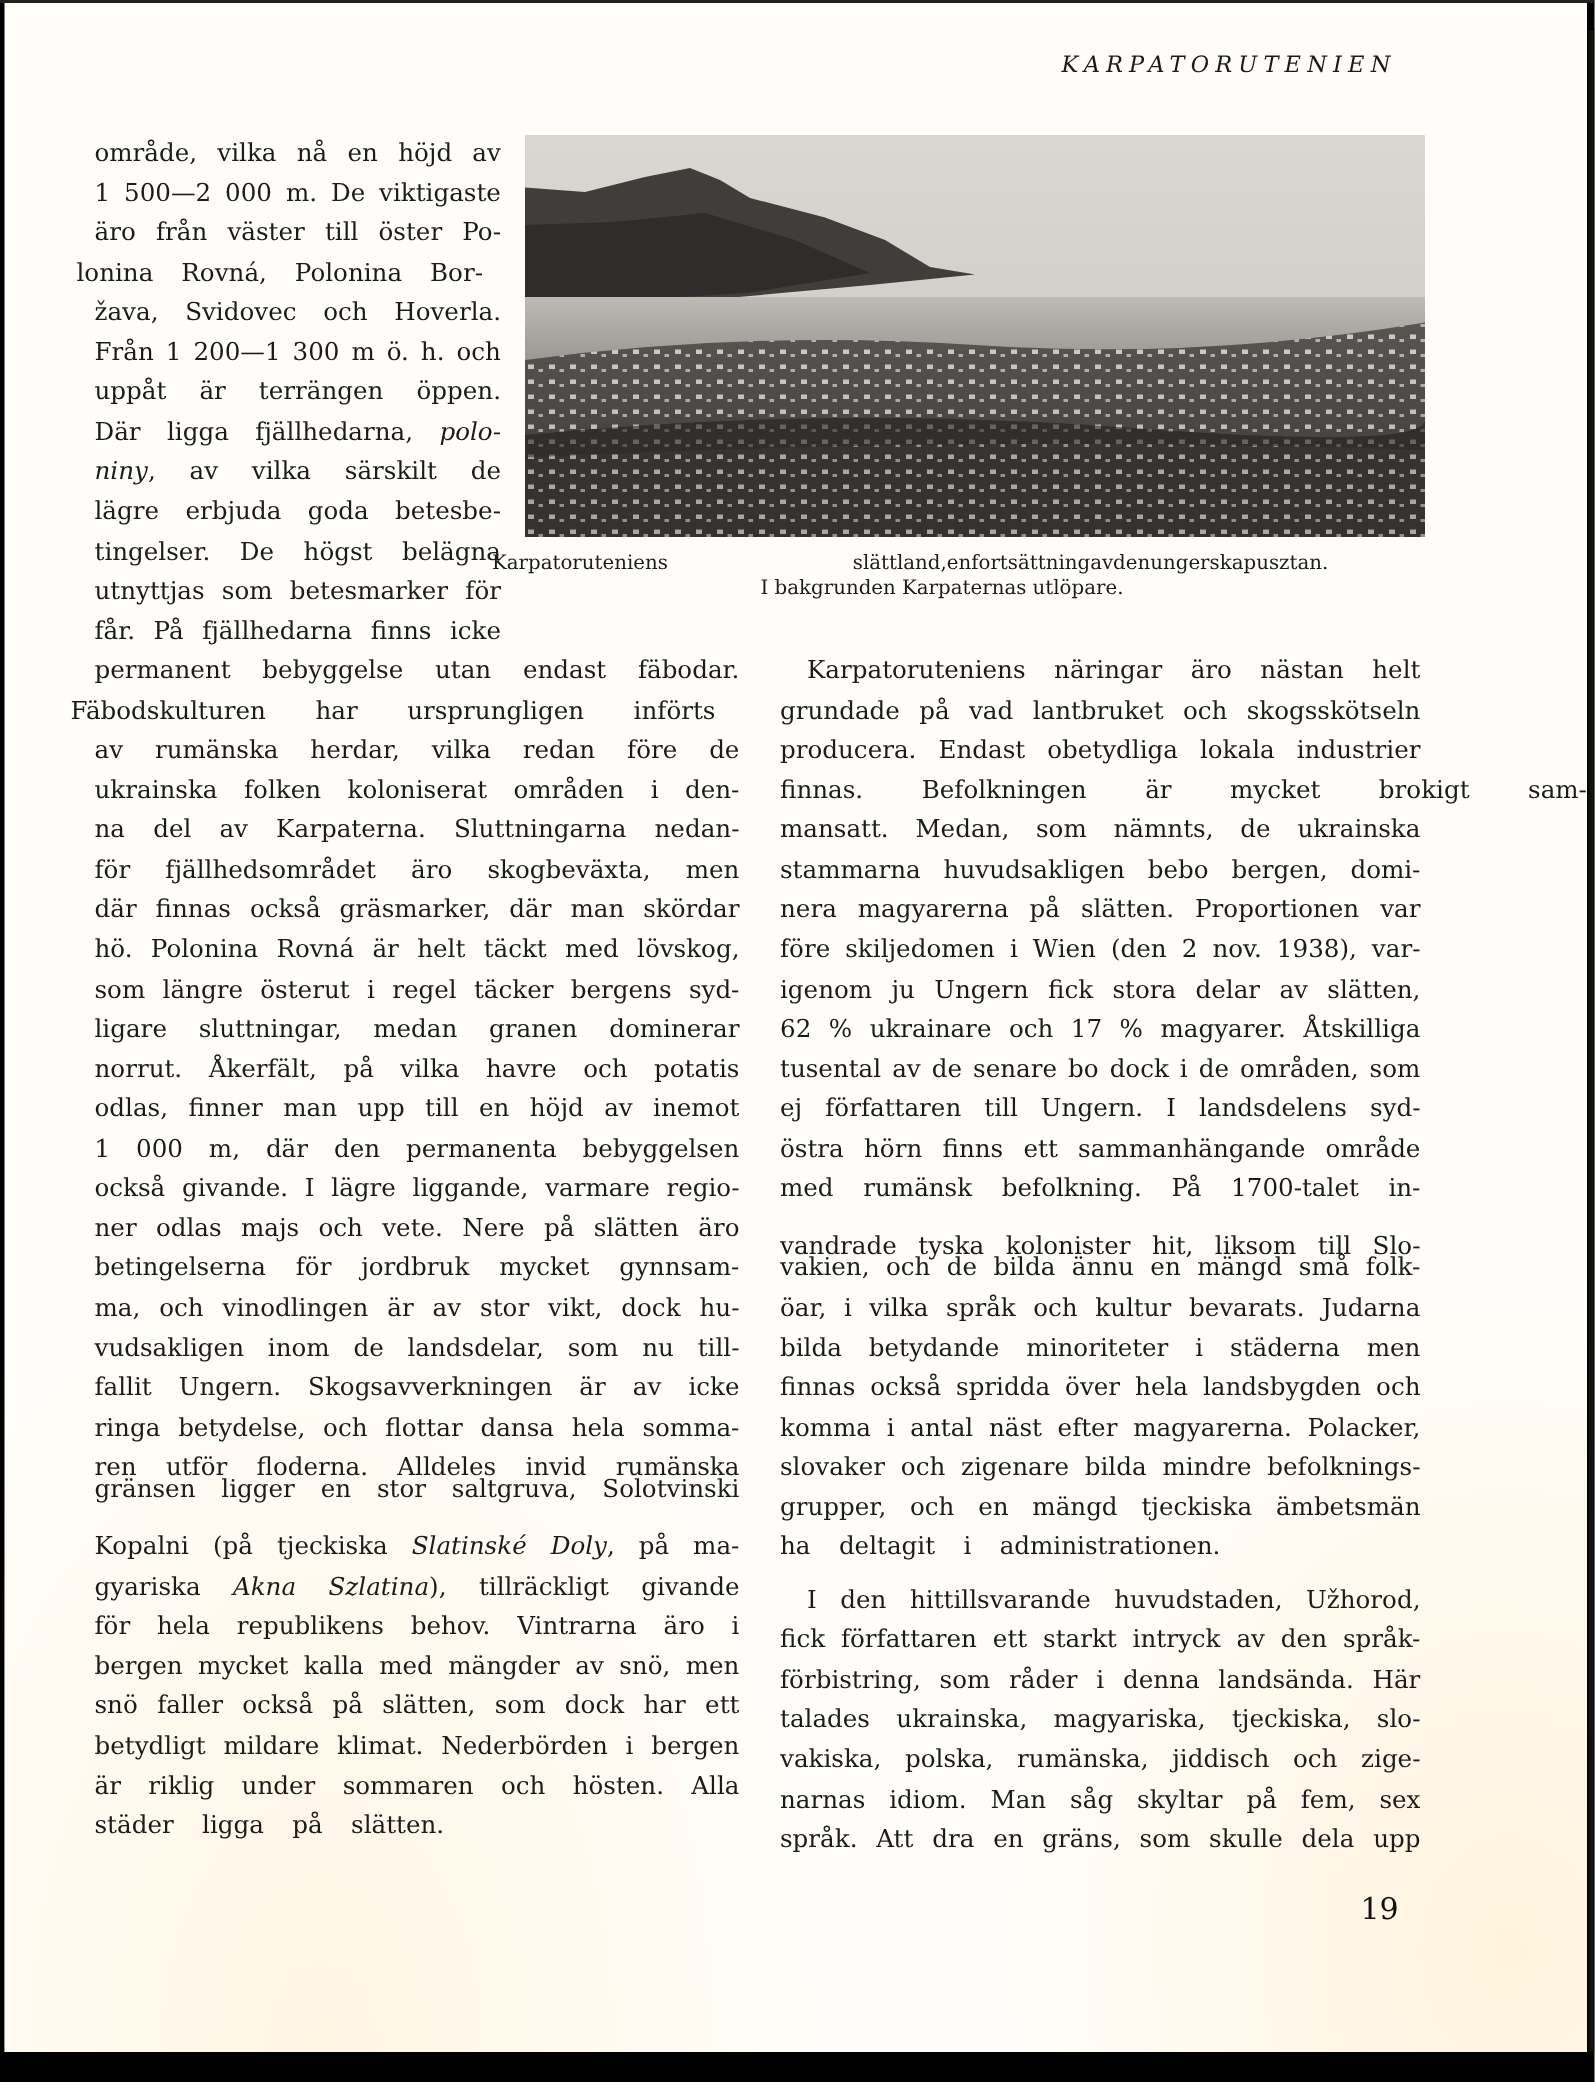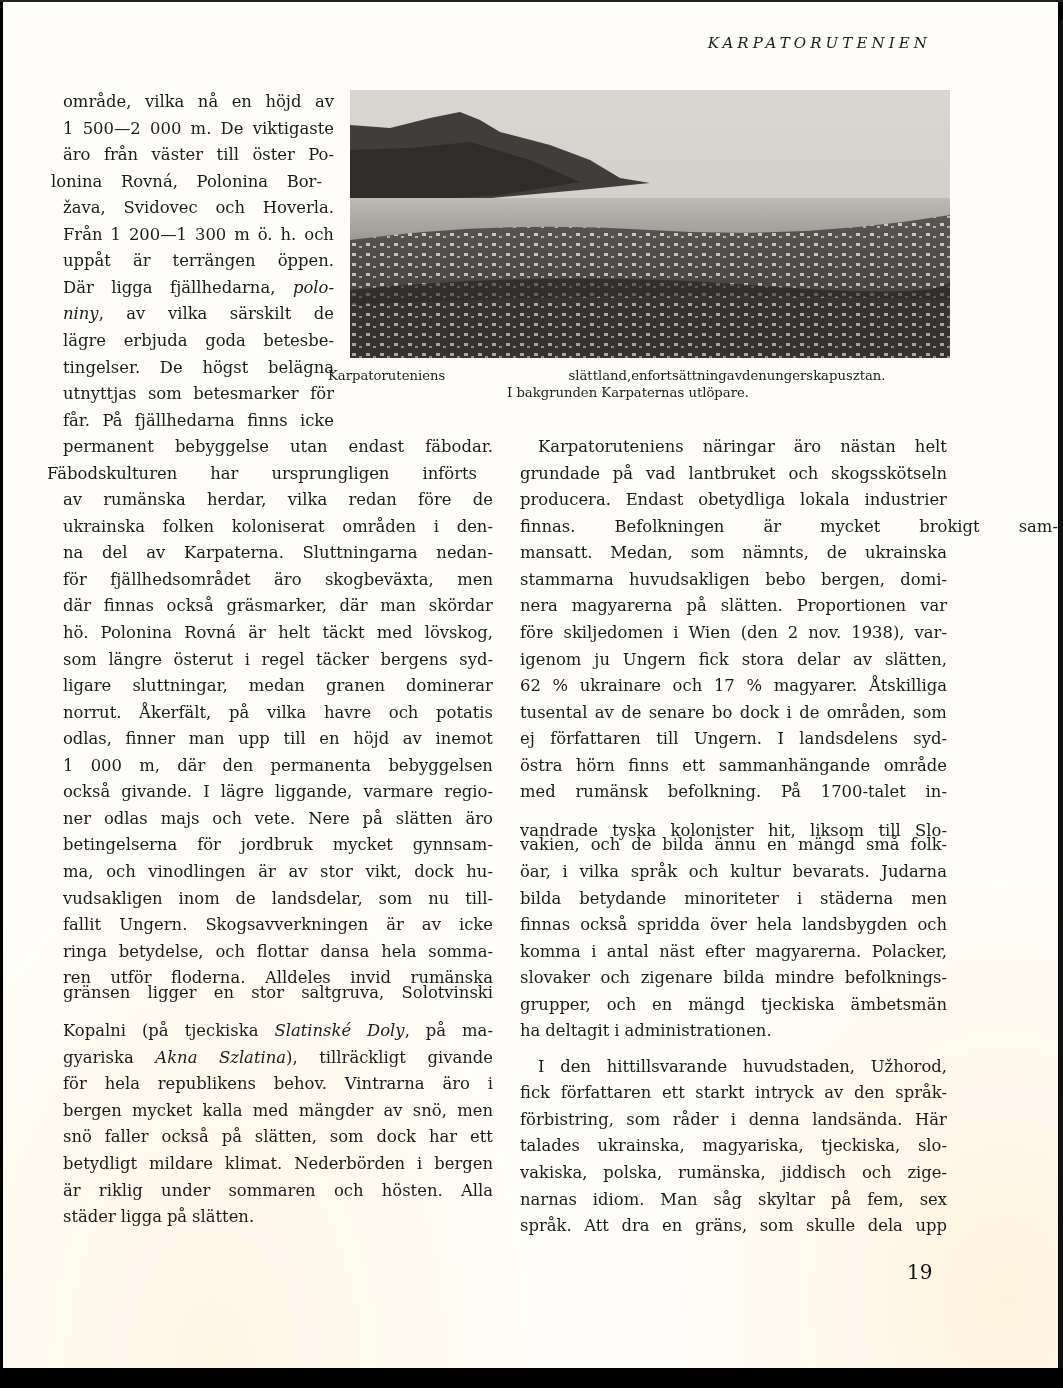--- a/index.html
+++ b/index.html
@@ -15,21 +15,21 @@
   .runhead {
     position:absolute; top:32px; right:127px;
     font-family: "DejaVu Serif", serif; font-style:italic;
     font-size:15px; letter-spacing:4.1px; color:#1a1a1a;
   }
   .line {
     position:absolute; white-space:nowrap;
     font-family: "DejaVu Serif", serif; font-size:16.4px; color:#1b1b1b;
     display:flex; justify-content:space-between;
   }
-  .line.last { justify-content:flex-start; }
+  .line.last { justify-content:flex-start;gap:14px; }
   .line.last span + span { margin-left:0.3em; }
   .line span { display:inline-block; }
   .photo {
     position:absolute; left:347px; top:88px; width:600px; height:268px;
     background:#888; overflow:hidden;
   }
   .caption {
     position:absolute; font-family:"DejaVu Serif", serif; font-size:13.2px; color:#1b1b1b; white-space:nowrap;
   }
   .pagenum { position:absolute; left:904px; top:1258px; font-family:"DejaVu Serif", serif; font-size:20px; color:#111; }

